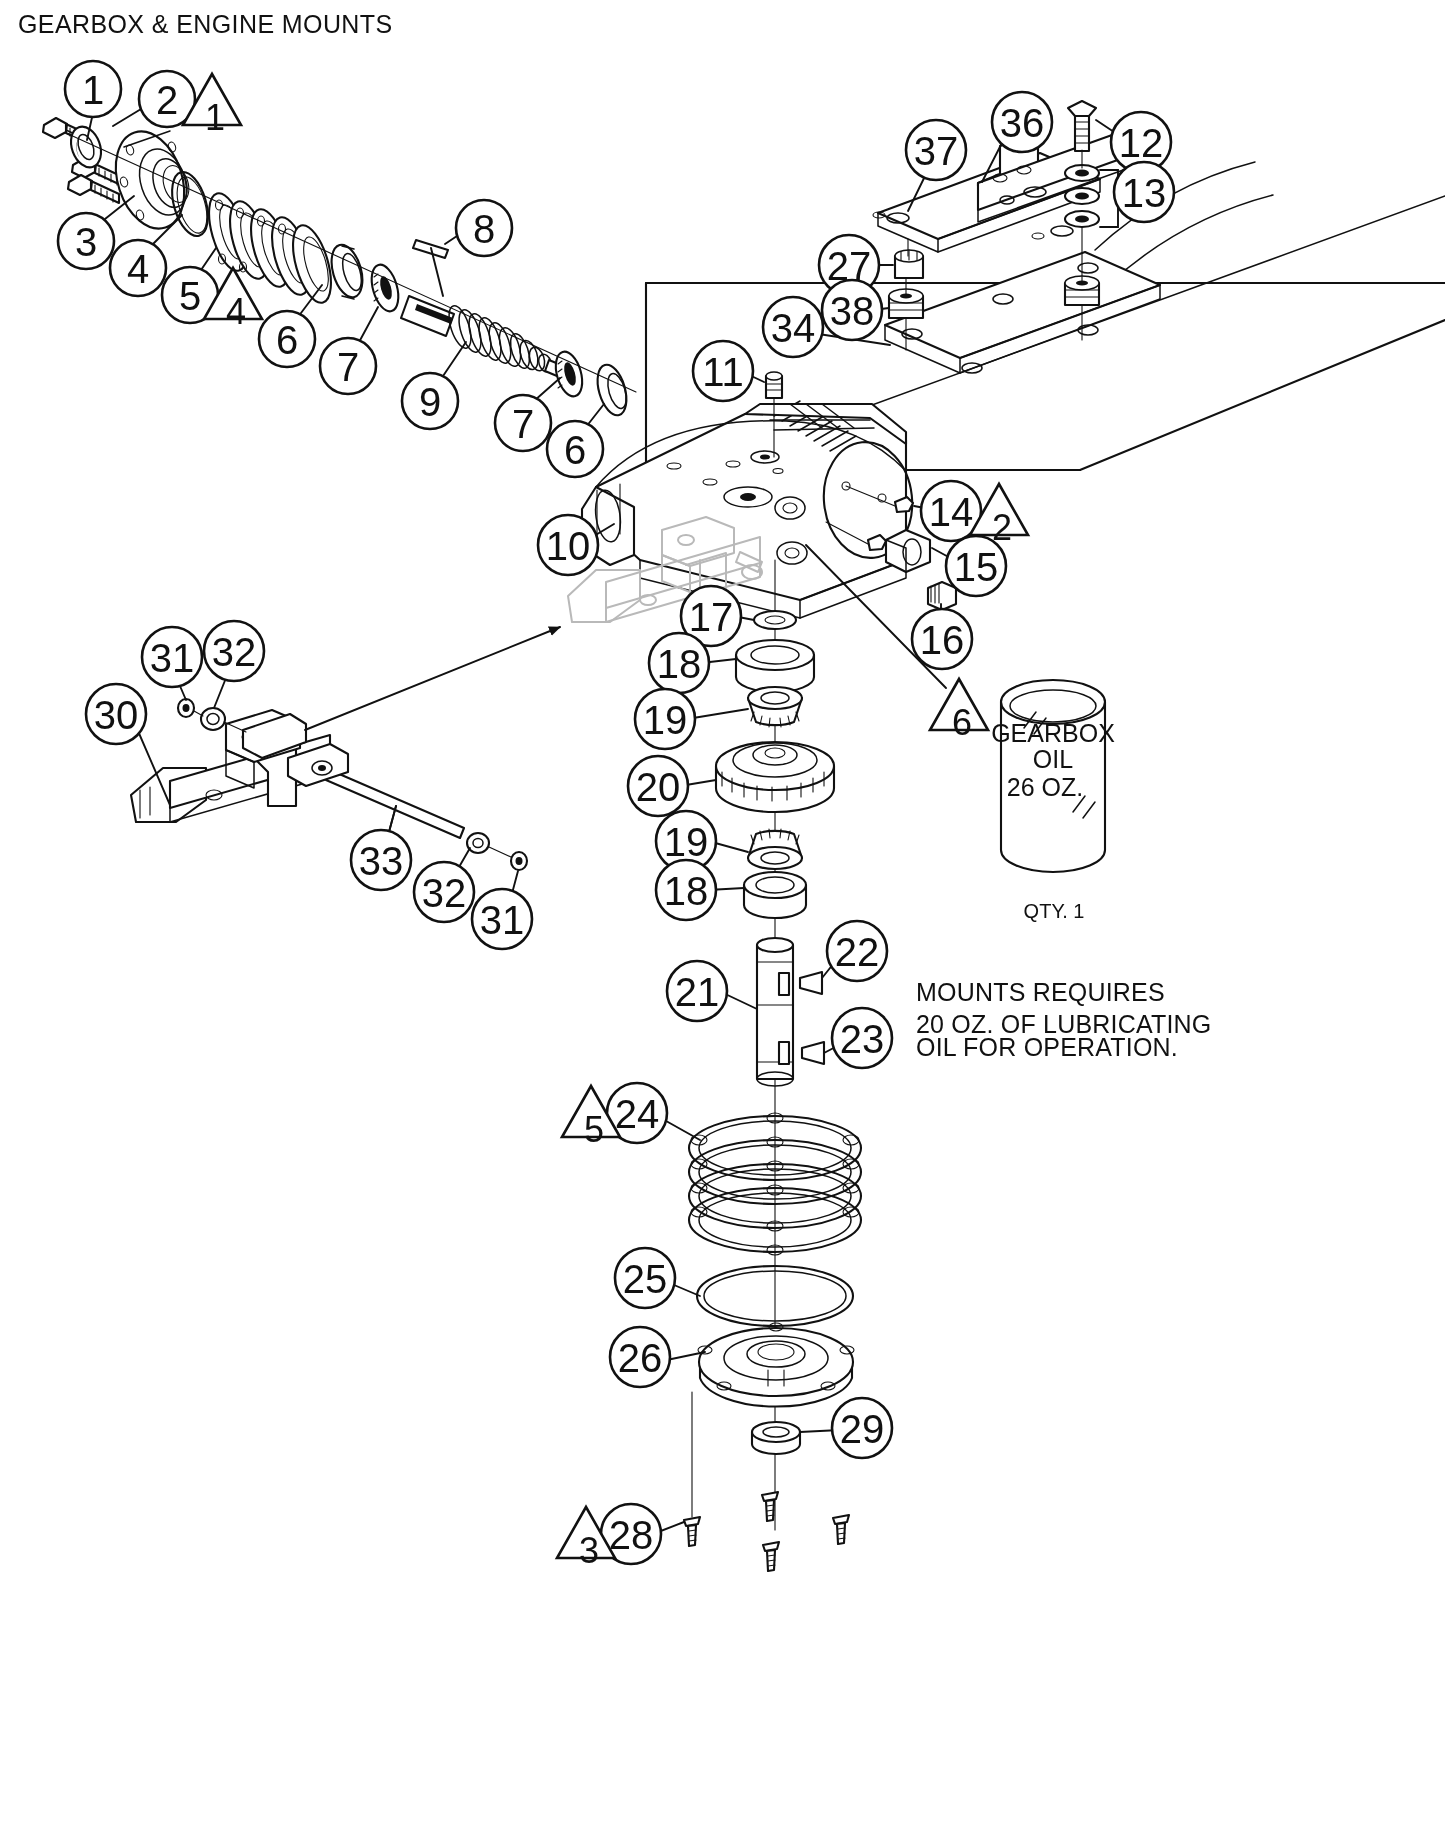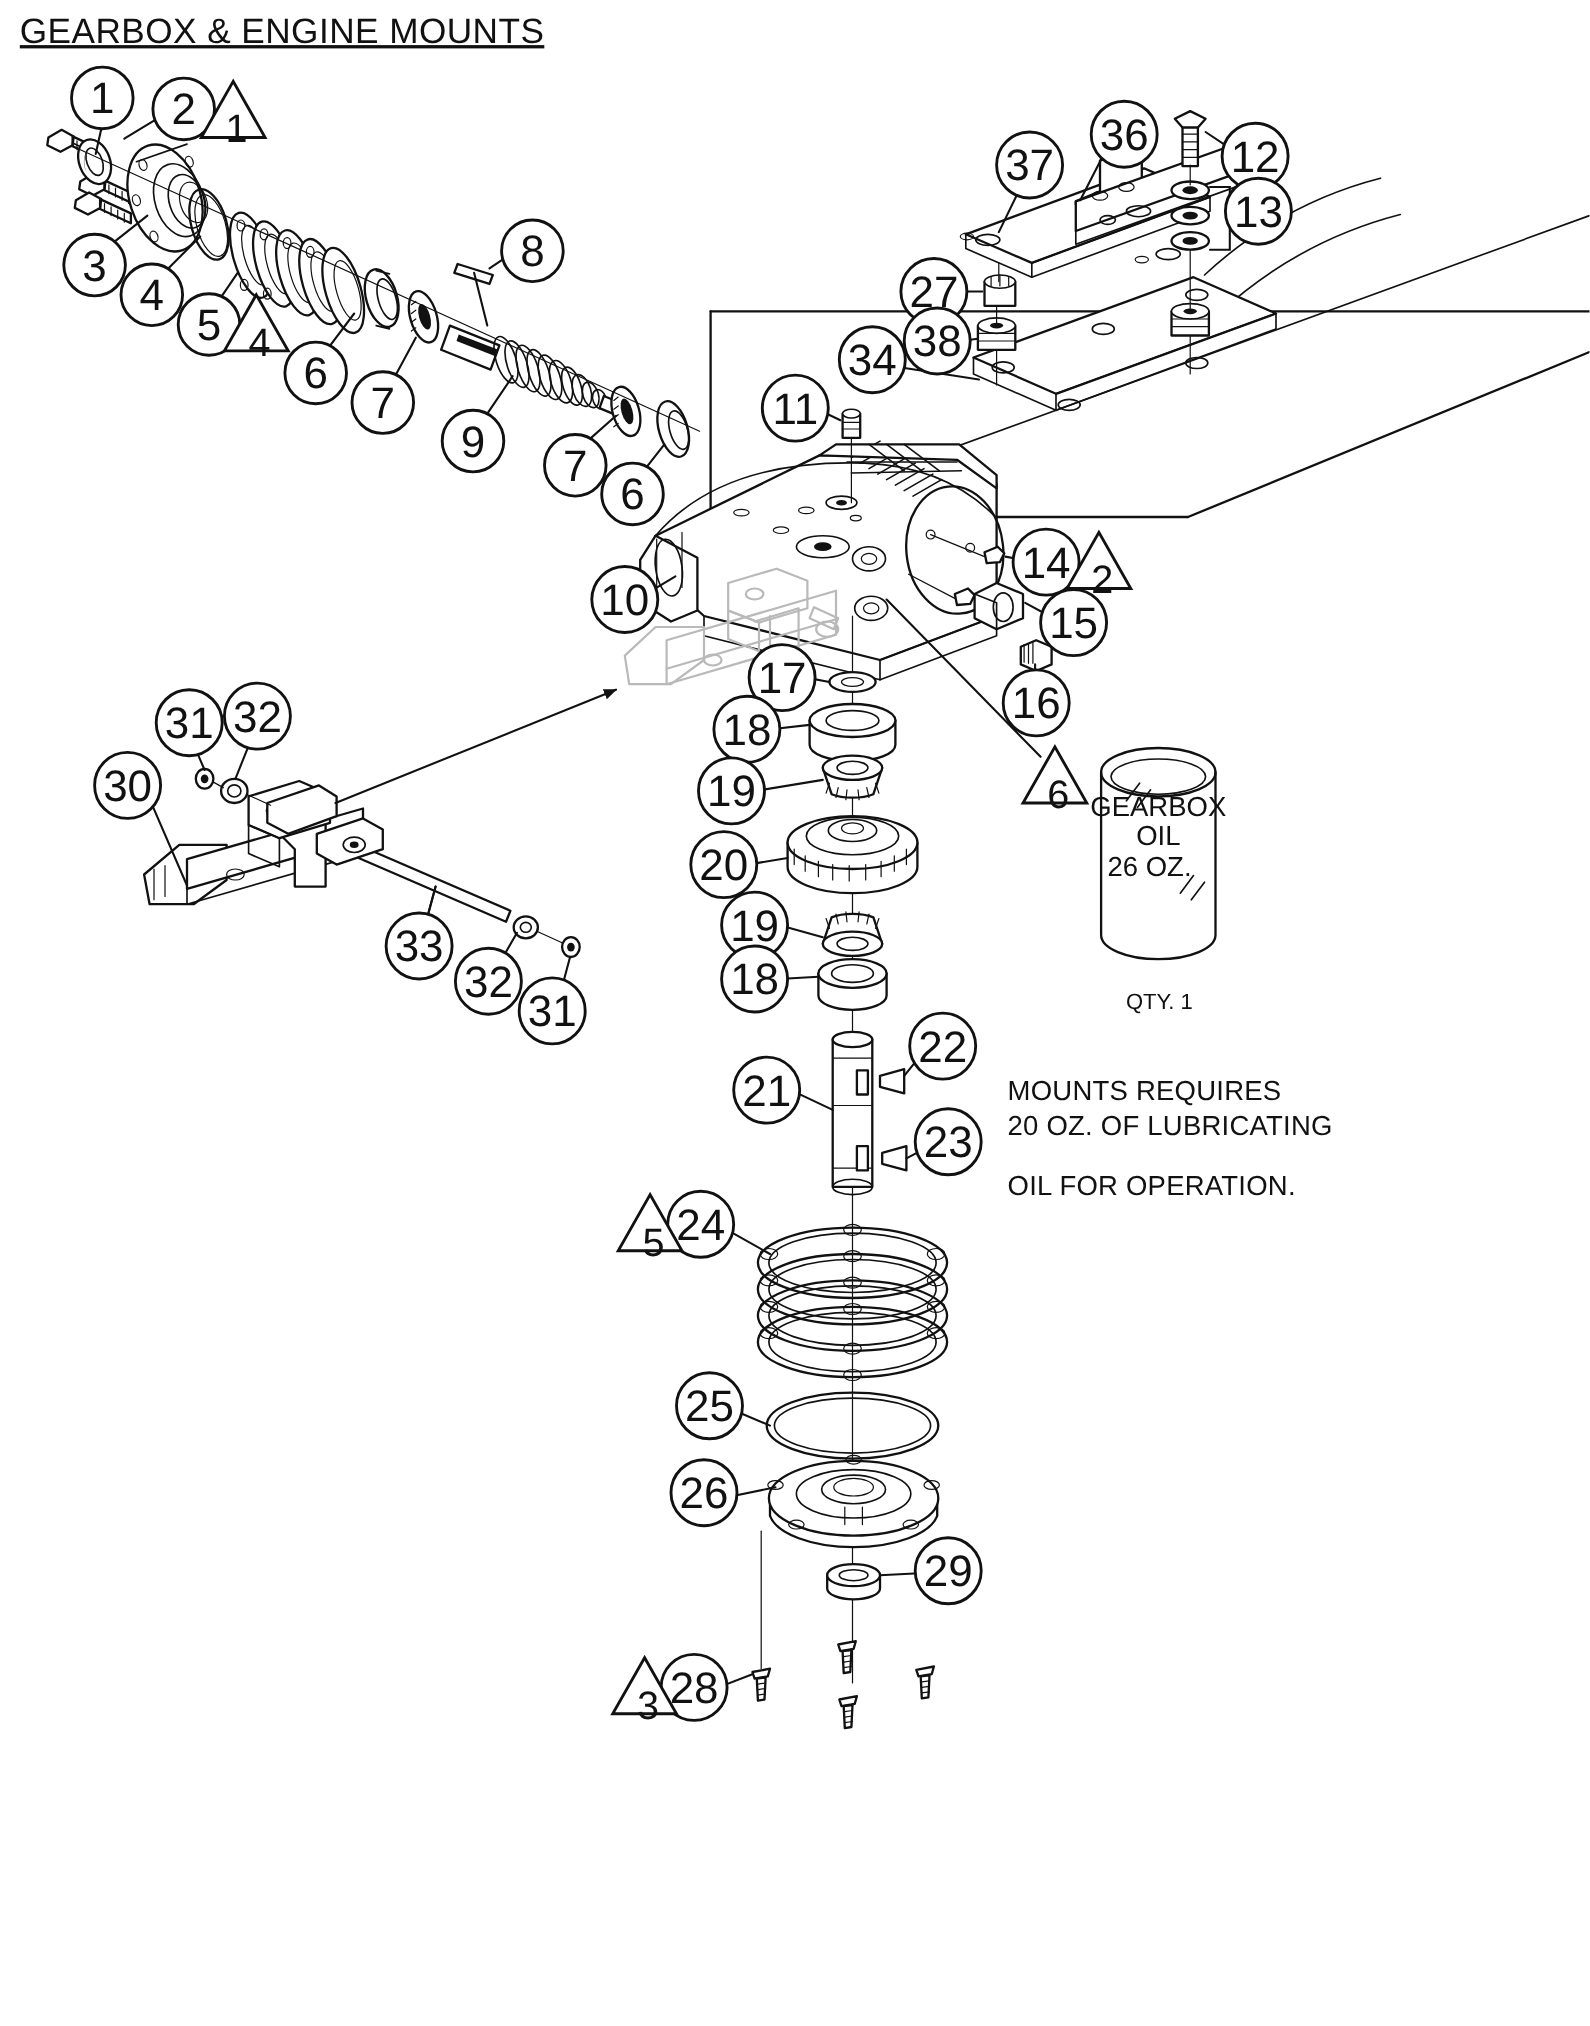--- a/index.html
+++ b/index.html
@@ -14,21 +14,21 @@
   .ghost{fill:none;stroke:#b9b9b9;stroke-width:2.0;stroke-linecap:round;stroke-linejoin:round;}
   .wht{fill:#fff;stroke:#111;stroke-width:2.1;stroke-linejoin:round;}
   .whtT{fill:#fff;stroke:#111;stroke-width:1.5;stroke-linejoin:round;}
   .blk{fill:#111;stroke:none;}
   .balloon circle{fill:#fff;stroke:#111;stroke-width:2.6;}
   .balloon text{font-family:"Liberation Sans",sans-serif;font-size:40px;fill:#111;
                 text-anchor:middle;dominant-baseline:central;}
   .tri polygon{fill:#fff;stroke:#111;stroke-width:2.6;}
   .tri text{font-family:"Liberation Sans",sans-serif;font-size:36px;fill:#111;
             text-anchor:middle;dominant-baseline:central;}
-  #title{position:absolute;left:18px;top:10px;font-size:32px;letter-spacing:.4px;text-decoration:underline;}
+  #title{position:absolute;left:18px;top:10px;font-size:25px;letter-spacing:.4px;}
   .note{position:absolute;font-size:25px;line-height:1.26;letter-spacing:.2px;}
   #qty{position:absolute;font-size:20px;}
   .canlbl{font-family:"Liberation Sans",sans-serif;fill:#111;text-anchor:middle;}
 </style>
 </head>
 <body>
 
 <div id="sheet">
 
   <div id="title">GEARBOX &amp; ENGINE MOUNTS</div>
@@ -776,15 +776,15 @@
       <text class="canlbl" x="1053" y="742" font-size="25">GEARBOX</text>
       <text class="canlbl" x="1053" y="768" font-size="25">OIL</text>
       <text class="canlbl" x="1045" y="796" font-size="25">26 OZ.</text>
     </g>
   </svg>
 
   <div id="qty" style="left:1003px;top:900px;width:102px;text-align:center;">QTY. 1</div>
 
   <div class="note" style="left:916px;top:977px;">MOUNTS REQUIRES</div>
   <div class="note" style="left:916px;top:1009px;">20 OZ. OF LUBRICATING</div>
-  <div class="note" style="left:916px;top:1063px;">OIL FOR OPERATION.</div>
+  <div class="note" style="left:916px;top:1032px;">OIL FOR OPERATION.</div>
 
 </div>
 
 </body></html>

